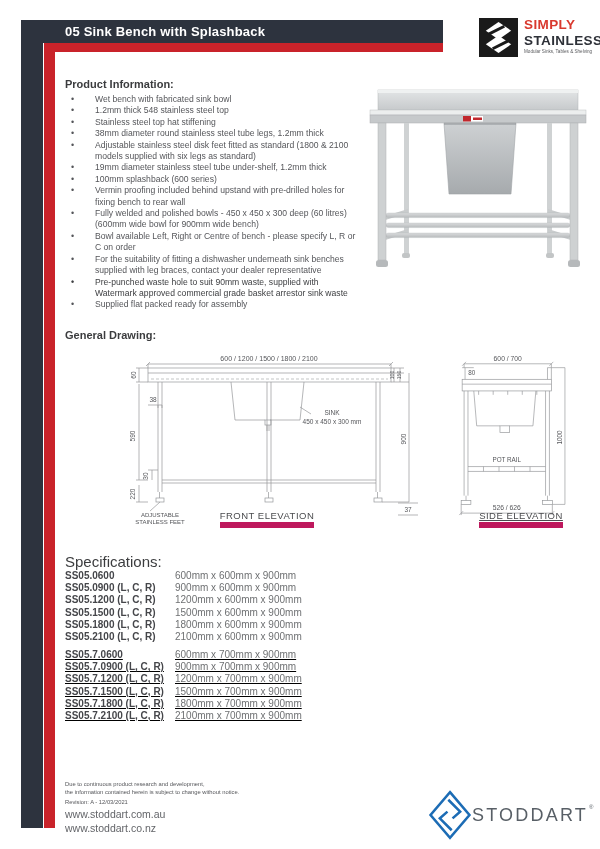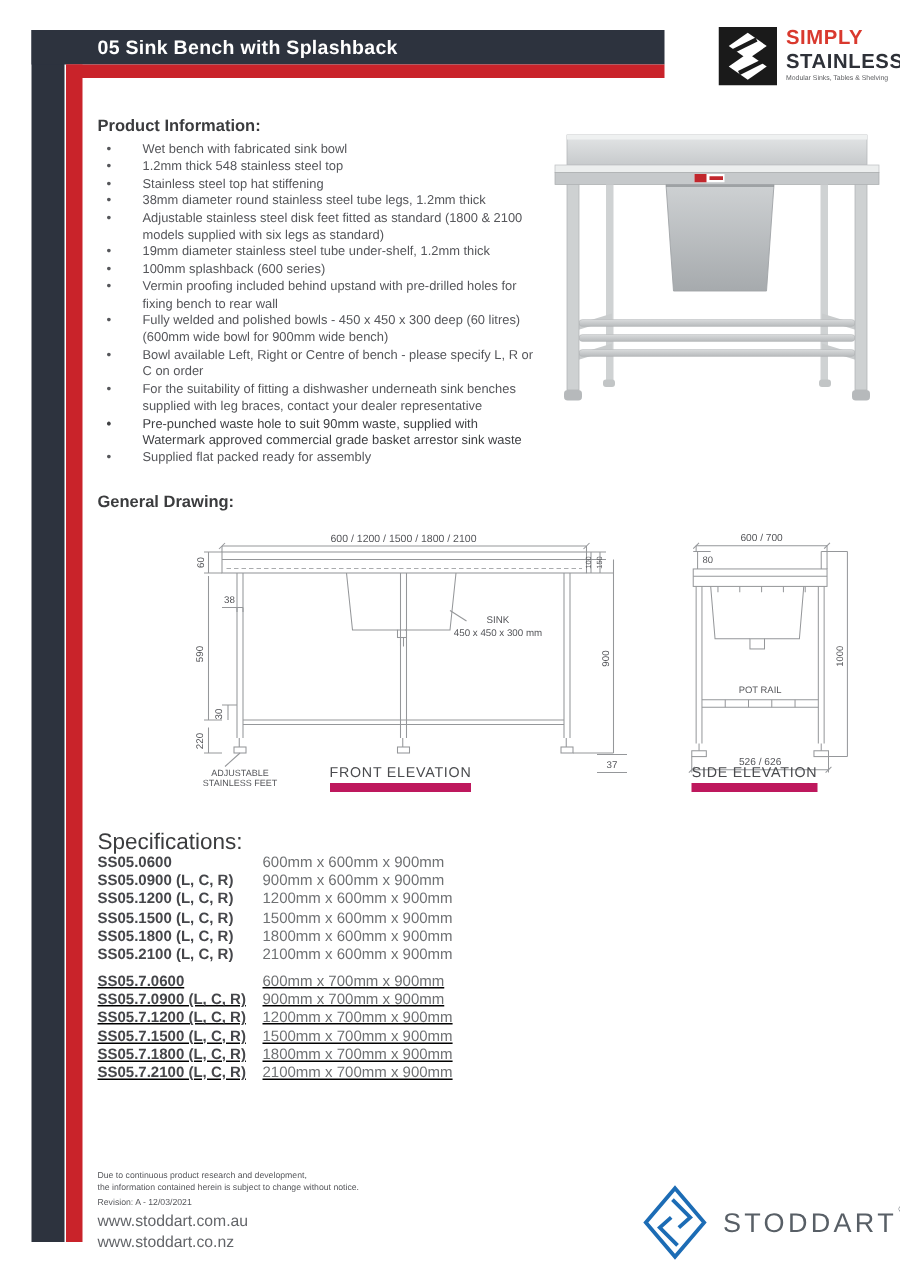--- a/index.html
+++ b/index.html
@@ -36,38 +36,38 @@
   .pi-list li.bold::before { font-weight:bold; color:#3f4043; }
   
   .photo { position:absolute; left:362px; top:64px; width:232px; height:212px; }
   
   .gd-heading { position:absolute; left:65px; top:329px; font-size:11px; font-weight:bold; color:#3b3c3e; }
   .front-svg { position:absolute; left:108px; top:352px; width:310px; height:175px; }
   .side-svg  { position:absolute; left:435px; top:352px; width:160px; height:170px; }
   .draw-title { position:absolute; top:510px; text-align:center; font-size:9.5px; letter-spacing:.5px; color:#4a4b4e; }
   .draw-title span { border-bottom:6px solid #be185d; padding-bottom:1px; }
   .front-title { left:112px; width:310px; }
-  .side-title  { left:423px; width:160px; }
+  .side-title  { left:441px; width:160px;text-decoration:underline; }
   svg text { font-family:"Liberation Sans", sans-serif; fill:#55565a; }
   
   .spec-heading { position:absolute; left:65px; top:553px; font-size:15px; font-weight:normal; color:#3b3c3e; }
   .spec-group { position:absolute; left:65px; width:330px; }
   .spec-group-1 { top:570px; }
   .spec-group-2 { top:649px;text-decoration:underline; }
   .spec-row { display:flex; height:12.2px; line-height:12.2px; font-size:10px; }
   .spec-model { width:110px; font-weight:bold; color:#45464a; }
   .spec-size  { color:#6e7072; }
   
   .foot-disc1 { position:absolute; left:65px; top:781px; font-size:5.8px; color:#55565a; }
   .foot-disc2 { position:absolute; left:65px; top:789px; font-size:5.8px; color:#55565a; }
   .foot-rev   { position:absolute; left:65px; top:799px; font-size:5.8px; color:#55565a; }
   .foot-url-au { position:absolute; left:65px; top:808px; font-size:10.5px; color:#636569; text-decoration:none; }
   .foot-url-nz { position:absolute; left:65px; top:822px; font-size:10.5px; color:#636569; text-decoration:none; }
   .stoddart { position:absolute; left:428px; top:788px; display:flex; align-items:center; }
-  .stoddart-word { font-size:18px; letter-spacing:2.2px; color:#585f66; margin-left:10px; font-weight:normal; }
+  .stoddart-word { font-size:18px; letter-spacing:2.2px; color:#585f66; margin-left:0; font-weight:normal; }
   .stoddart-reg { font-size:6px; color:#585f66; vertical-align:top; position:relative; top:-8px; left:1px; }
 </style>
 </head>
 <body>
 
 <div class="frame-dark-v"></div>
 <div class="frame-dark-h"></div>
 <div class="frame-red-v"></div>
 <div class="frame-red-h"></div>
 <div class="doc-title">05 Sink Bench with Splashback</div>

